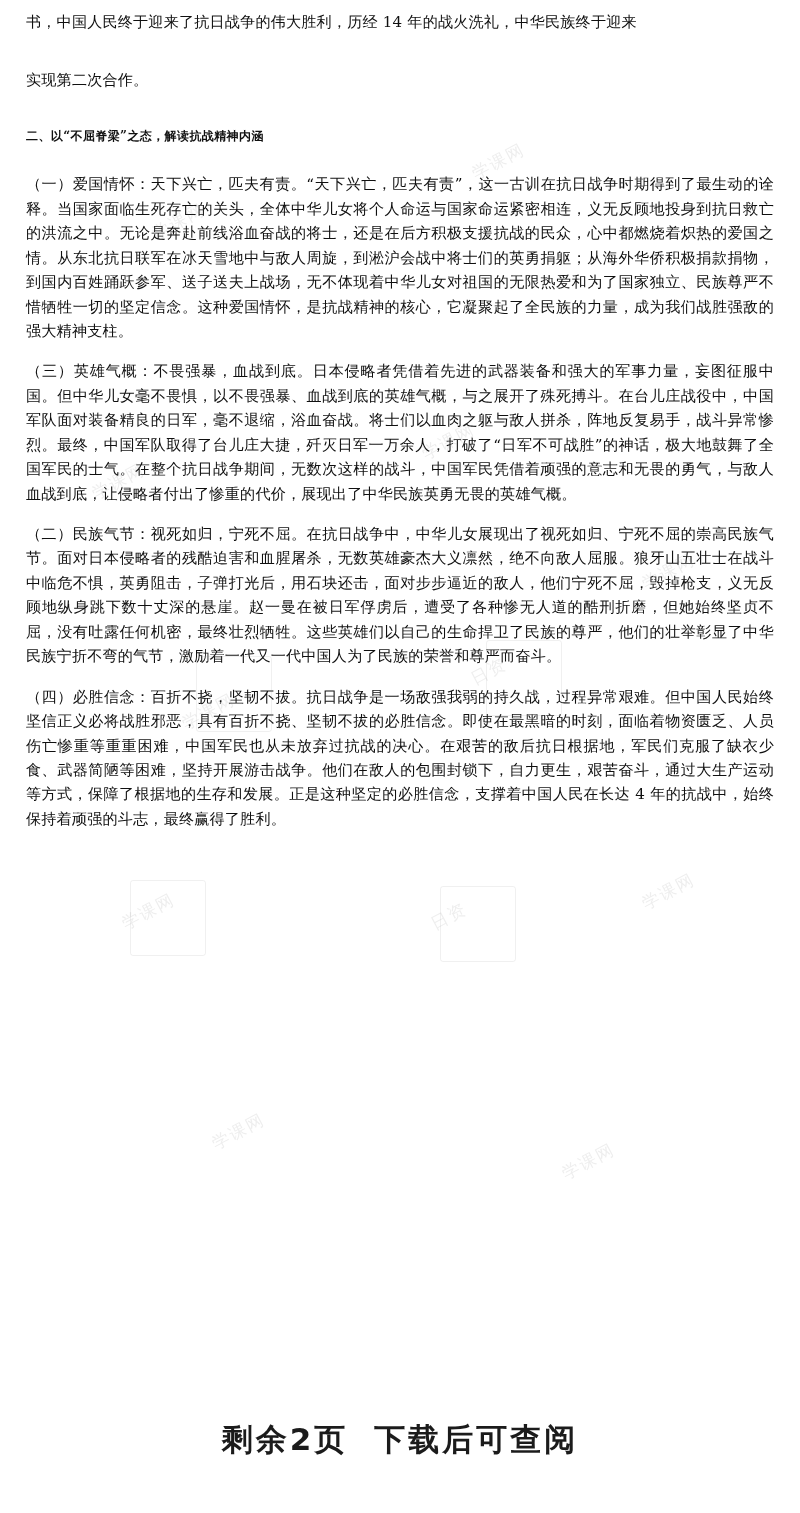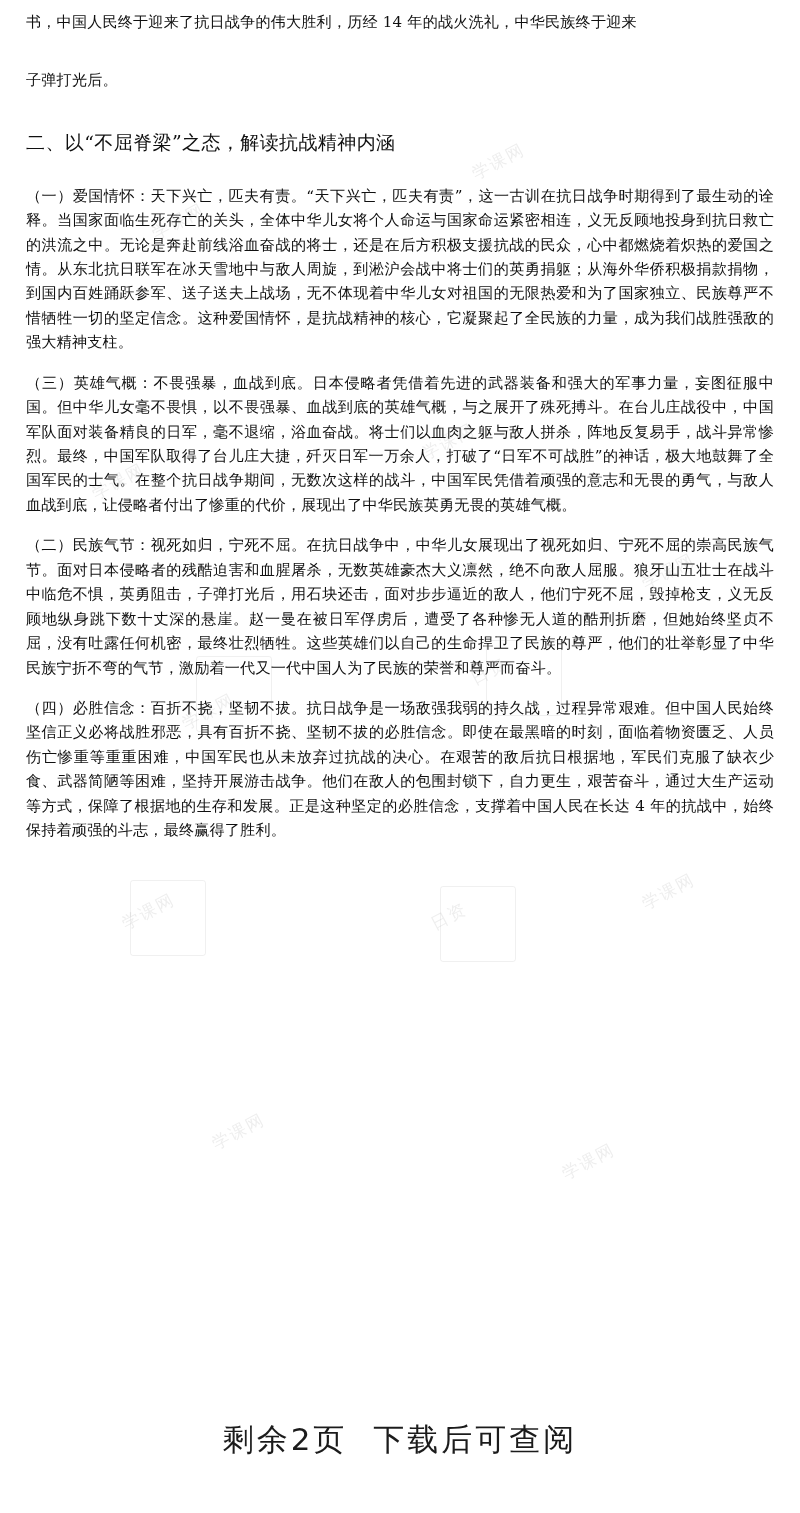--- a/index.html
+++ b/index.html
@@ -31,23 +31,23 @@
   }
   .para {
     margin: 0 0 16px 0;
     text-indent: 0;
     white-space: normal;
   }
   .para.cont {
     margin-bottom: 34px;
   }
   .heading {
-    font-weight: normal;
+    font-weight: bold;
     margin: 0 0 26px 0;
-    font-size: 19px;
+    font-size: 12px;
     letter-spacing: 0.4px;
   }
   .watermark-layer {
     position: absolute;
     left: 0;
     top: 0;
     width: 800px;
     height: 1513px;
     pointer-events: none;
     overflow: hidden;
@@ -68,38 +68,38 @@
     border: 1px solid rgba(140,140,140,0.13);
     border-radius: 3px;
   }
   .footer-note {
     position: absolute;
     left: 0;
     right: 0;
     bottom: 52px;
     text-align: center;
     font-size: 31px;
-    font-weight: normal;
+    font-weight: bold;
     color: #1b1b1b;
     letter-spacing: 3px;
     font-family: "DejaVu Sans", "Liberation Sans", sans-serif;
   }
   .footer-note .gap {
     display: inline-block;
     width: 26px;
   }
 </style>
 </head>
 <body>
 
 <div class="page">
 
   <div class="doc-body">
     <p class="para cont">书，中国人民终于迎来了抗日战争的伟大胜利，历经 14 年的战火洗礼，中华民族终于迎来</p>
-    <p class="para cont">子弹打光后。</p>
+    <p class="para cont">实现第二次合作。</p>
     <p class="heading">二、以“不屈脊梁”之态，解读抗战精神内涵</p>
     <p class="para">（一）爱国情怀：天下兴亡，匹夫有责。“天下兴亡，匹夫有责”，这一古训在抗日战争时期得到了最生动的诠释。当国家面临生死存亡的关头，全体中华儿女将个人命运与国家命运紧密相连，义无反顾地投身到抗日救亡的洪流之中。无论是奔赴前线浴血奋战的将士，还是在后方积极支援抗战的民众，心中都燃烧着炽热的爱国之情。从东北抗日联军在冰天雪地中与敌人周旋，到淞沪会战中将士们的英勇捐躯；从海外华侨积极捐款捐物，到国内百姓踊跃参军、送子送夫上战场，无不体现着中华儿女对祖国的无限热爱和为了国家独立、民族尊严不惜牺牲一切的坚定信念。这种爱国情怀，是抗战精神的核心，它凝聚起了全民族的力量，成为我们战胜强敌的强大精神支柱。</p>
     <p class="para">（三）英雄气概：不畏强暴，血战到底。日本侵略者凭借着先进的武器装备和强大的军事力量，妄图征服中国。但中华儿女毫不畏惧，以不畏强暴、血战到底的英雄气概，与之展开了殊死搏斗。在台儿庄战役中，中国军队面对装备精良的日军，毫不退缩，浴血奋战。将士们以血肉之躯与敌人拼杀，阵地反复易手，战斗异常惨烈。最终，中国军队取得了台儿庄大捷，歼灭日军一万余人，打破了“日军不可战胜”的神话，极大地鼓舞了全国军民的士气。在整个抗日战争期间，无数次这样的战斗，中国军民凭借着顽强的意志和无畏的勇气，与敌人血战到底，让侵略者付出了惨重的代价，展现出了中华民族英勇无畏的英雄气概。</p>
     <p class="para">（二）民族气节：视死如归，宁死不屈。在抗日战争中，中华儿女展现出了视死如归、宁死不屈的崇高民族气节。面对日本侵略者的残酷迫害和血腥屠杀，无数英雄豪杰大义凛然，绝不向敌人屈服。狼牙山五壮士在战斗中临危不惧，英勇阻击，子弹打光后，用石块还击，面对步步逼近的敌人，他们宁死不屈，毁掉枪支，义无反顾地纵身跳下数十丈深的悬崖。赵一曼在被日军俘虏后，遭受了各种惨无人道的酷刑折磨，但她始终坚贞不屈，没有吐露任何机密，最终壮烈牺牲。这些英雄们以自己的生命捍卫了民族的尊严，他们的壮举彰显了中华民族宁折不弯的气节，激励着一代又一代中国人为了民族的荣誉和尊严而奋斗。</p>
     <p class="para">（四）必胜信念：百折不挠，坚韧不拔。抗日战争是一场敌强我弱的持久战，过程异常艰难。但中国人民始终坚信正义必将战胜邪恶，具有百折不挠、坚韧不拔的必胜信念。即使在最黑暗的时刻，面临着物资匮乏、人员伤亡惨重等重重困难，中国军民也从未放弃过抗战的决心。在艰苦的敌后抗日根据地，军民们克服了缺衣少食、武器简陋等困难，坚持开展游击战争。他们在敌人的包围封锁下，自力更生，艰苦奋斗，通过大生产运动等方式，保障了根据地的生存和发展。正是这种坚定的必胜信念，支撑着中国人民在长达 4 年的抗战中，始终保持着顽强的斗志，最终赢得了胜利。</p>
   </div>
 
   <div class="watermark-layer">
     <div class="wm" style="left:150px; top:210px;">学课网</div>
     <div class="wm" style="left:470px; top:150px;">学课网</div>

